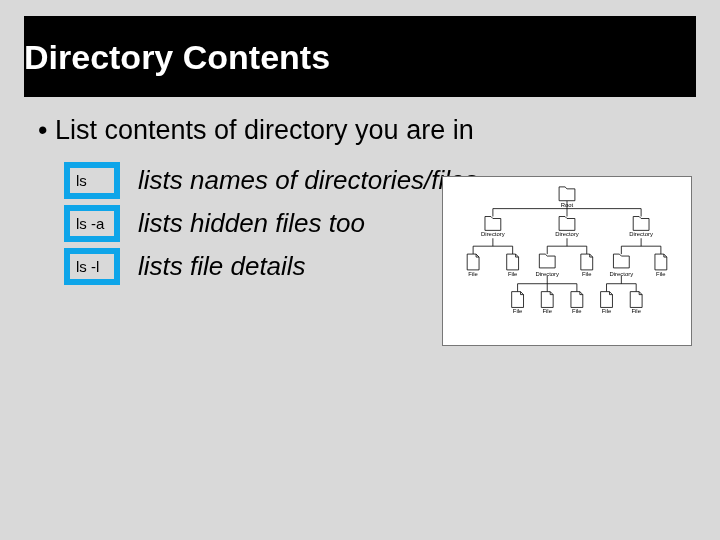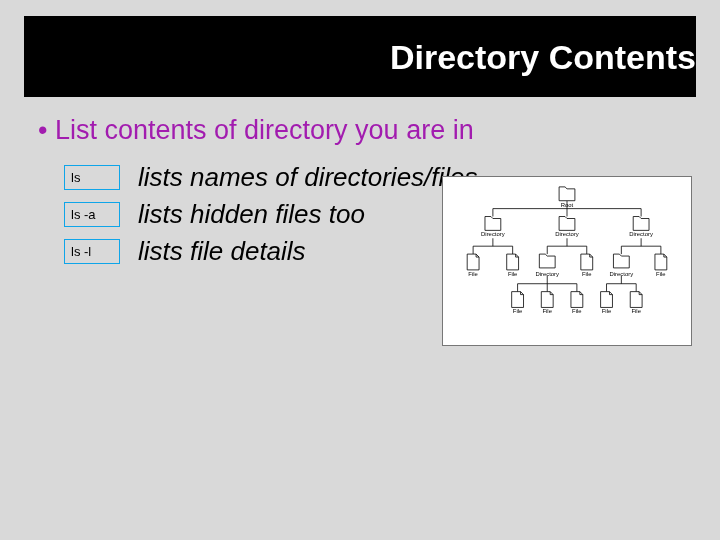--- a/index.html
+++ b/index.html
@@ -8,45 +8,45 @@
     background: #d9d9d9;
     font-family: Arial, Helvetica, sans-serif;
     position: relative;
     overflow: hidden;
   }
   .title-bar {
     background: #000;
     color: #fff;
     font-weight: bold;
     font-size: 34px;
-    text-align: right;
+    text-align: left;
     padding: 22px 0 20px 0;
     margin: 16px 24px 18px 24px;
   }
   .bullet-line {
     font-size: 27px;
-    color: #a21caf;
+    color: #000000;
     margin: 10px 0 16px 38px;
   }
   .bullet-line::before {
     content: "• ";
   }
   .commands {
     margin-left: 64px;
   }
   .cmd-row {
     display: flex;
     align-items: center;
     margin: 6px 0;
   }
   .cmd-box {
-    border: 1px solid #0ea5e9;
+    border: 6px solid #0ea5e9;
     background: #d9d9d9;
     font-family: Arial, sans-serif;
-    font-size: 13px;
+    font-size: 15px;
     padding: 4px 6px;
     width: 56px;
     text-align: left;
     white-space: nowrap;
     overflow: hidden;
   }
   .cmd-desc {
     font-size: 26px;
     font-style: italic;
     margin-left: 18px;

